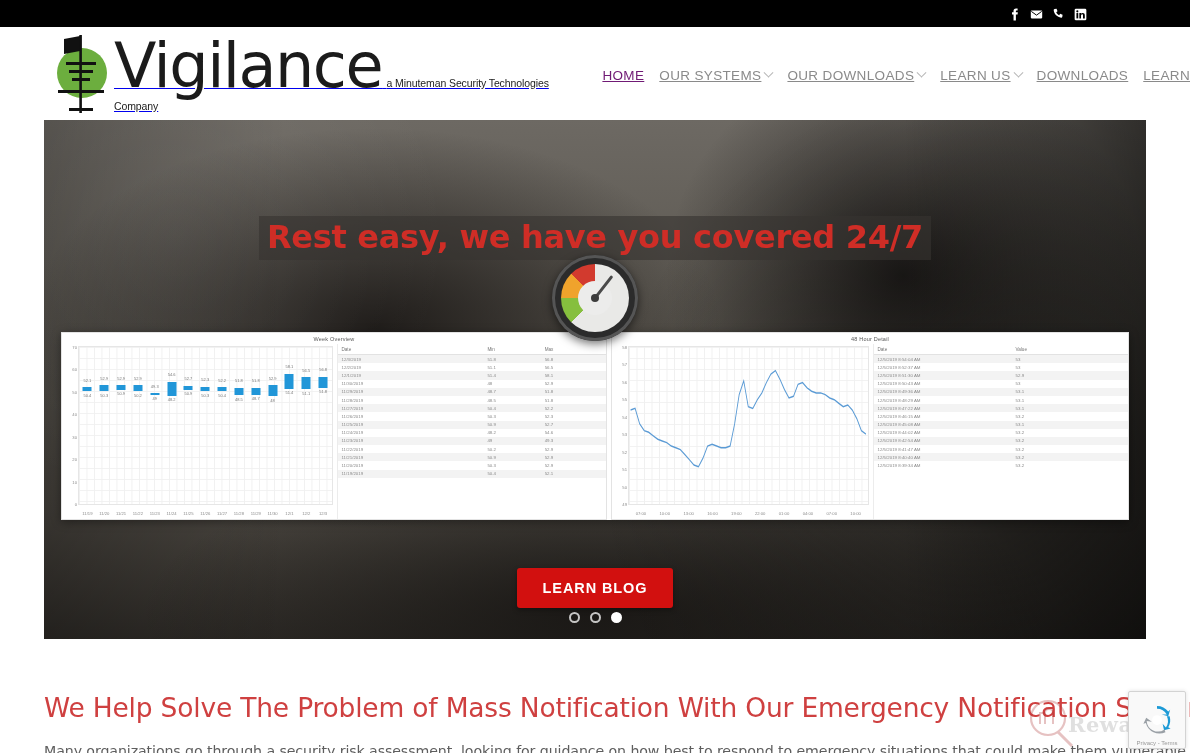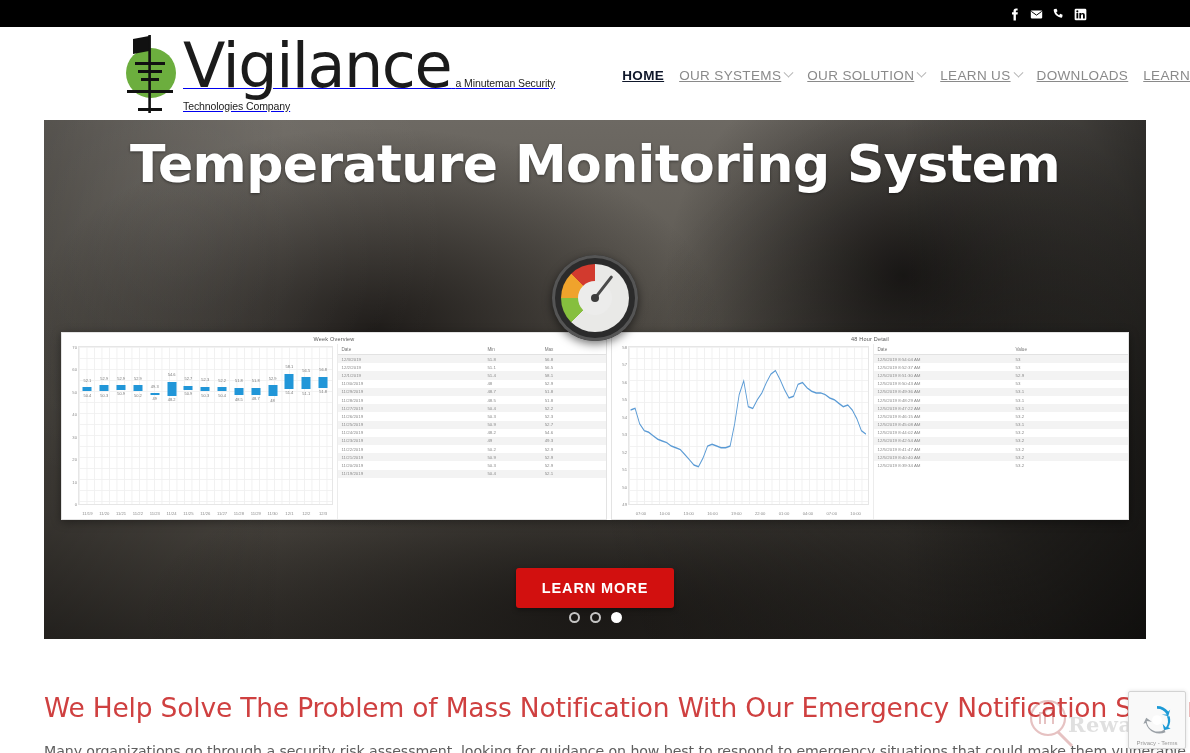--- a/index.html
+++ b/index.html
@@ -20,21 +20,21 @@
   .social { display: flex; align-items: center; gap: 9px; }
   .social .si {
     width: 13px; height: 13px; display: block;
     fill: #ffffff; color: #ffffff;
   }
 
   
   .header {
     height: 93px; background: #ffffff;
     display: flex; align-items: center;
-    padding-left: 119px;
+    padding-left: 50px;
   }
   .logo { display: flex; align-items: flex-end; gap: 2px; position: relative; }
   .logo-mark { width: 62px; height: 84px; position: relative; flex: 0 0 62px; }
   .logo-text-wrap { position: relative; padding-bottom: 2px; }
   .logo-word {
     font-size: 62px; line-height: 0.95; color: #1b1b1b;
     letter-spacing: -1.5px; font-weight: 400;
     font-family: "DejaVu Sans", sans-serif;
   }
   .logo-tag {
@@ -45,21 +45,21 @@
   .nav {
     display: flex; align-items: center; gap: 15px;
     margin-left: 42px; margin-top: 4px;
   }
   .nav-item {
     font-size: 13.5px; letter-spacing: 0.35px;
     color: #8a8a8a; white-space: nowrap;
     display: flex; align-items: center; gap: 4px;
     cursor: pointer;
   }
-  .nav-item.active { color: #0f172a; font-weight: 700; }
+  .nav-item.active { color: #701a75; font-weight: 400; }
   .caret {
     display: inline-block; width: 7px; height: 7px;
     border-right: 1.3px solid #a8a8a8; border-bottom: 1.3px solid #a8a8a8;
     transform: rotate(45deg) translate(-2px,-2px); opacity: .85;
   }
 
   
   .hero {
     position: relative;
     margin: 0 44px 0 44px;
@@ -321,39 +321,41 @@
 
   <nav class="nav" id="nav">
       <a class="nav-item active" href="#">
         <span>HOME</span>
       </a>
       <a class="nav-item" href="#">
         <span>OUR SYSTEMS</span>
         <i class="caret"></i>
       </a>
       <a class="nav-item" href="#">
-        <span>OUR SOLUTION</span>
+        <span>OUR DOWNLOADS</span>
         <i class="caret"></i>
       </a>
       <a class="nav-item" href="#">
         <span>LEARN US</span>
         <i class="caret"></i>
       </a>
       <a class="nav-item" href="#">
         <span>DOWNLOADS</span>
       </a>
       <a class="nav-item" href="#">
         <span>LEARN</span>
       </a>
     </nav>
 </div>
 
 <div class="hero">
   <div class="hero-inner">
-    <div class="hero-title">Temperature Monitoring System</div>
+    <div class="hero-sub-wrap">
+      <span class="hero-sub">Rest easy, we have you covered 24/7</span>
+    </div>
 
     <div class="gauge">
       <div class="gauge-face"></div>
       <div class="gauge-hub"></div>
       <div class="gauge-needle"></div>
       <div class="gauge-pin"></div>
     </div>
 
     <div class="dash">
 
@@ -611,21 +613,21 @@
                   <span class="c-date">12/5/2019 8:39:34 AM</span>
                   <span class="c-val">53.2</span>
                 </div>
               </div>
           </div>
         </div>
       </div>
     </div>
 
     <div class="learn-wrap">
-      <button class="learn-btn">LEARN MORE</button>
+      <button class="learn-btn">LEARN BLOG</button>
     </div>
 
     <div class="dots" id="dots">
         <span class="dot"></span>
         <span class="dot"></span>
         <span class="dot on"></span>
       </div>
   </div>
 </div>
 

